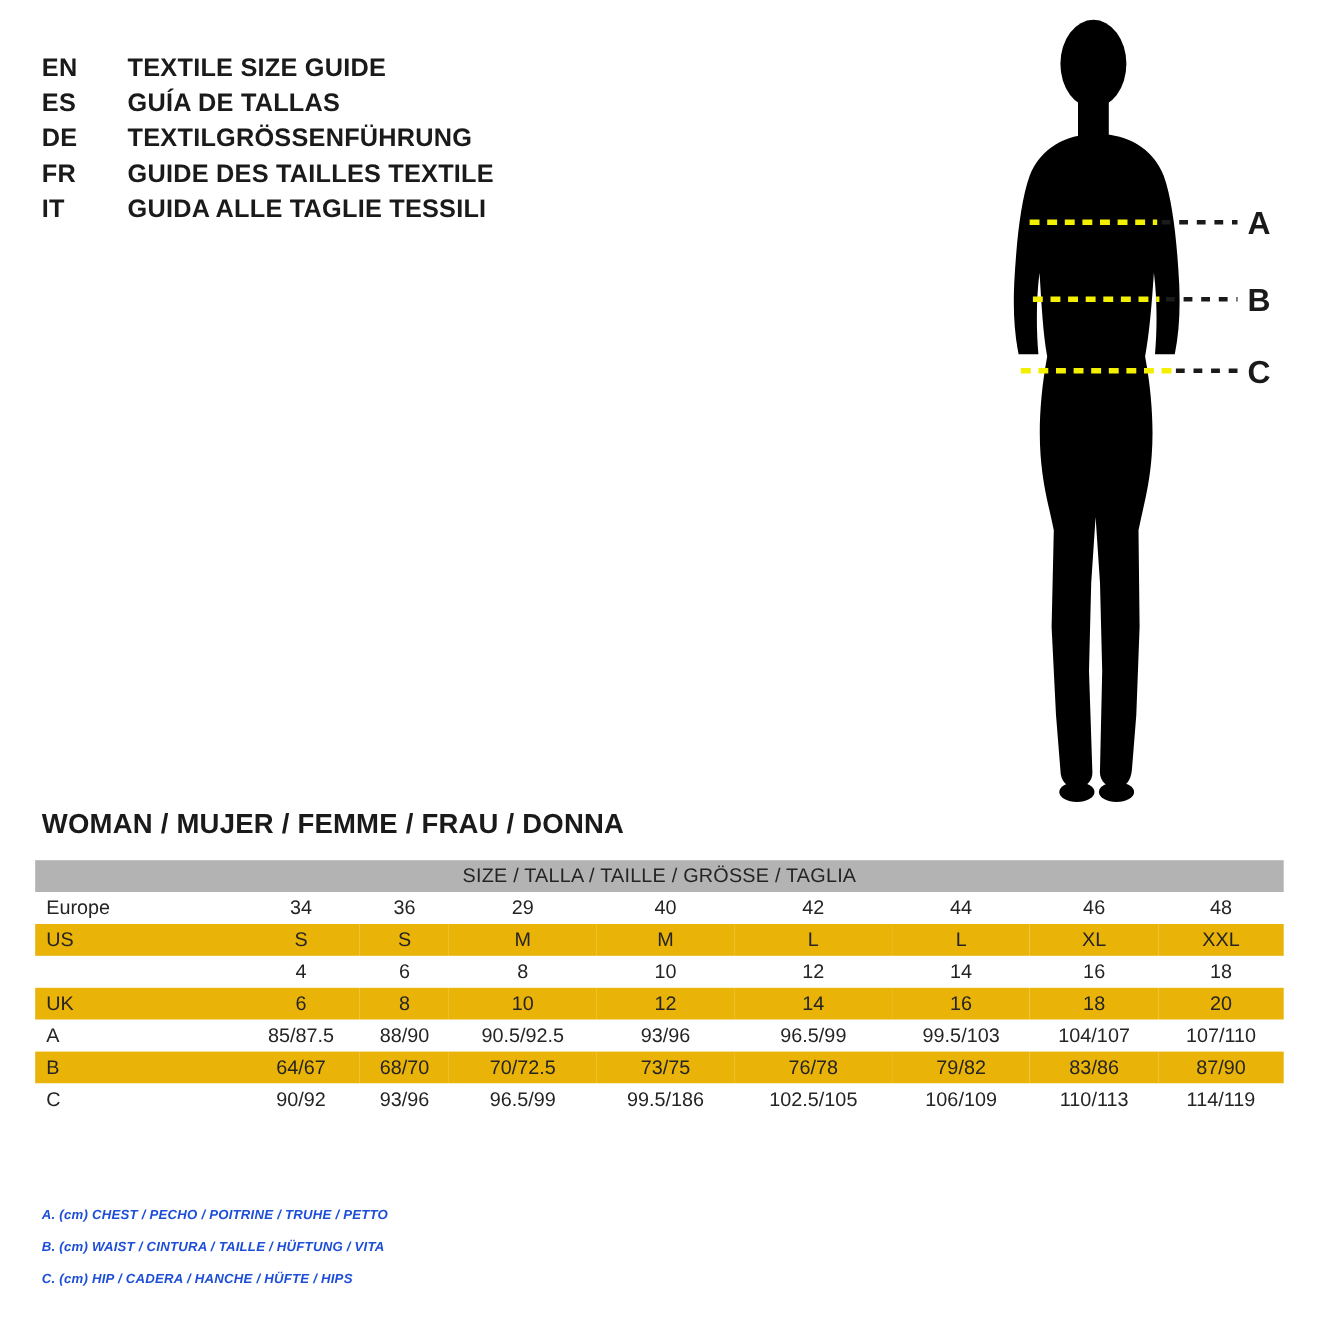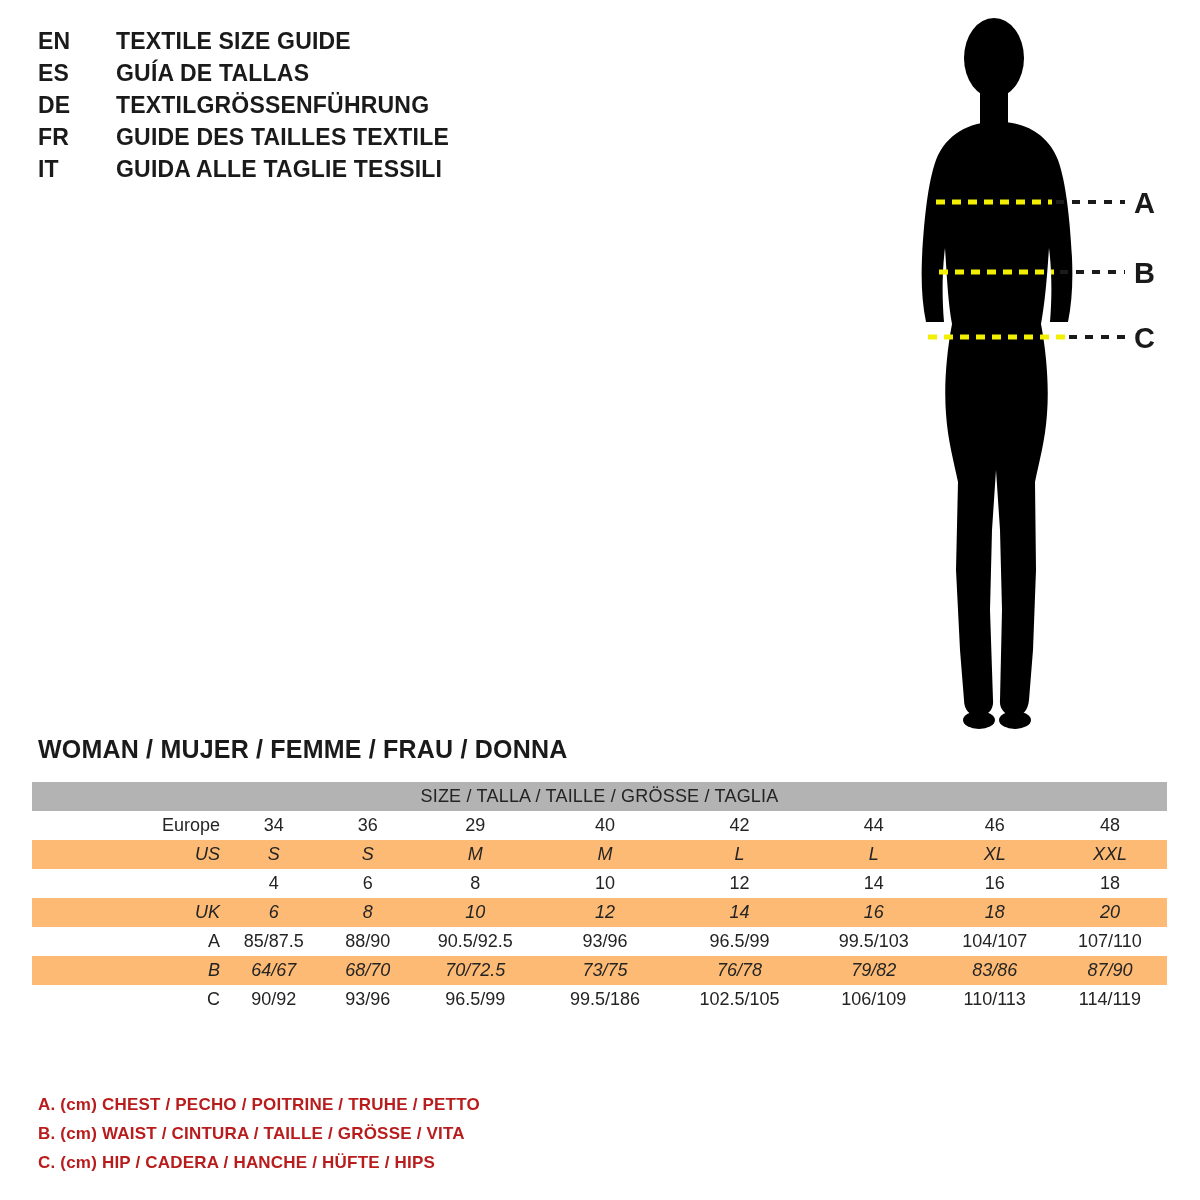--- a/index.html
+++ b/index.html
@@ -28,20 +28,21 @@
     align-items: baseline;
     height: 32px;
     font-size: 23px;
     font-weight: bold;
     letter-spacing: 0.2px;
     white-space: nowrap;
   }
   .title-lang {
     width: 78px;
     flex: 0 0 78px;
+    margin-top: 20px;
   }
   .title-text {
     flex: 1 1 auto;
   }
 
   
   #figure-area {
     position: absolute;
     left: 860px;
     top: 10px;
@@ -74,55 +75,55 @@
   }
   #size-table td, #size-table th {
     padding: 0;
     height: 29px;
     line-height: 29px;
     font-weight: normal;
     text-align: center;
     color: #242424;
   }
   #size-table .row-head {
-    text-align: right;
+    text-align: left;
     padding-left: 10px;
     width: 178px;
   }
   .tbl-header td {
     background: #b3b3b3;
     text-align: left;
     font-weight: normal;
     font-size: 18px;
     padding-left: 10px;
     letter-spacing: 0.2px;
     margin-top: 44px;
   }
   .row-alt td {
-    background: #fdba74;
-    font-style: italic;
+    background: #eab308;
   }
   .row-plain td {
     background: #ffffff;
   }
 
   
   #footnotes {
     position: absolute;
     left: 38px;
     top: 1090px;
     width: 800px;
   }
   .footnote {
-    font-size: 17px;
+    font-size: 12px;
     font-weight: bold;
     line-height: 29px;
     letter-spacing: 0.2px;
     white-space: nowrap;
-    color: #b91c1c;
+    color: #1d4ed8;
+    font-style: italic;
   }
 </style>
 </head>
 <body>
 
 <div id="title-block">
   <div class="title-row">
     <span class="title-lang">EN</span>
     <span class="title-text">TEXTILE SIZE GUIDE</span>
   </div>
@@ -290,15 +291,15 @@
       <td>102.5/105</td>
       <td>106/109</td>
       <td>110/113</td>
       <td>114/119</td>
     </tr>
   </tbody>
 </table>
 
 <div id="footnotes">
   <div class="footnote">A. (cm) CHEST / PECHO / POITRINE / TRUHE / PETTO</div>
-  <div class="footnote">B. (cm) WAIST / CINTURA / TAILLE / GRÖSSE / VITA</div>
+  <div class="footnote">B. (cm) WAIST / CINTURA / TAILLE / HÜFTUNG / VITA</div>
   <div class="footnote">C. (cm) HIP / CADERA / HANCHE / HÜFTE / HIPS</div>
 </div>
 
 </body></html>

